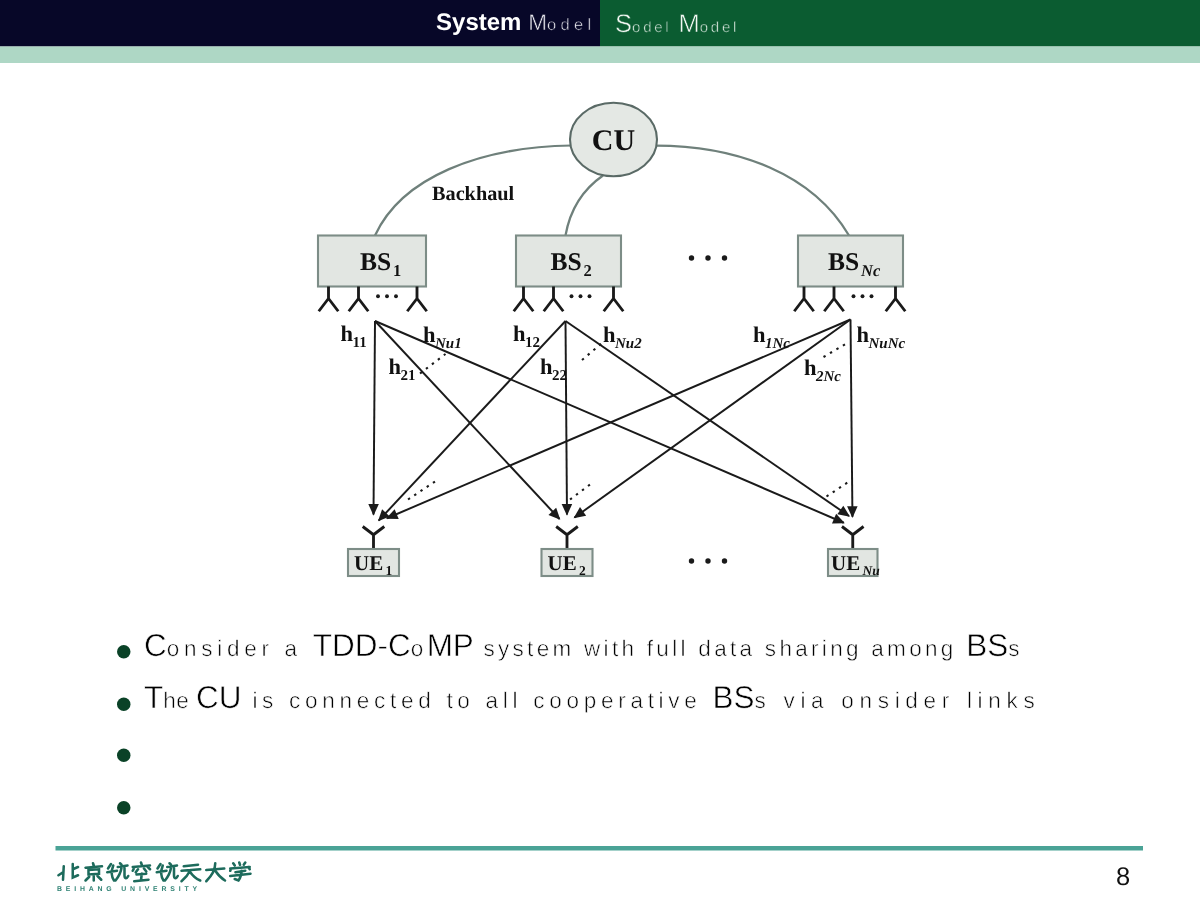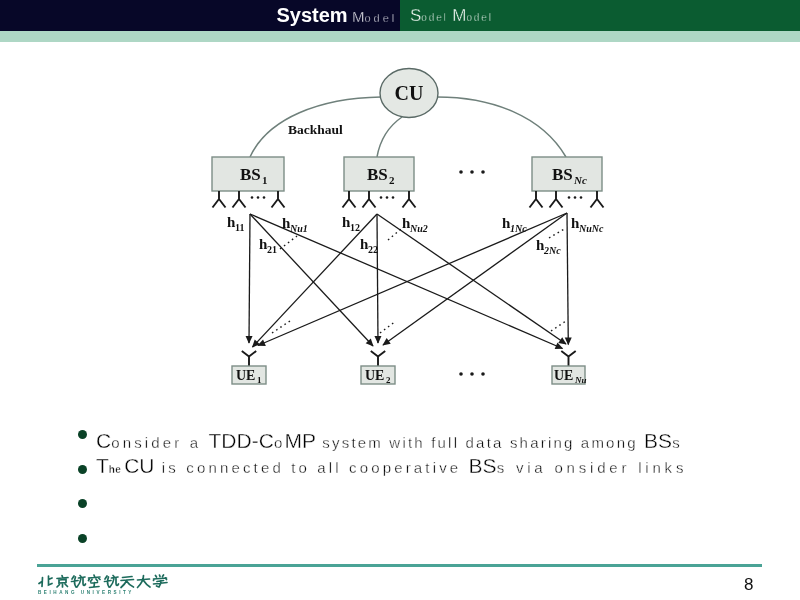--- a/index.html
+++ b/index.html
@@ -3,32 +3,32 @@
 <meta charset="utf-8">
 <style>
 html,body{margin:0;padding:0;}
 #page{position:relative;width:800px;height:600px;background:#fff;overflow:hidden;
   font-family:"Liberation Sans",sans-serif;}
 
 #hd-navy{position:absolute;left:0;top:0;width:400px;height:31px;background:#070728;}
 #hd-green{position:absolute;left:400px;top:0;width:400px;height:31px;background:#0b5c31;}
 #hd-mint{position:absolute;left:0;top:31px;width:800px;height:11px;background:#aed7c5;}
 #t-left{position:absolute;left:0;top:0;width:397px;height:31px;text-align:right;color:#fff;white-space:nowrap;}
-#t-left .w1{font-weight:bold;font-size:20px;line-height:31px;letter-spacing:0px;}
+#t-left .w1{font-weight:bold;font-size:16px;line-height:31px;letter-spacing:0px;}
 #t-left .M{font-size:15px;line-height:31px;color:#e8e8ee;-webkit-text-stroke:0.35px #070728;}
 #t-left .sm{font-size:11px;line-height:31px;letter-spacing:2.9px;color:#e8e8ee;-webkit-text-stroke:0.35px #070728;}
 #t-right{position:absolute;left:410px;top:0;height:31px;color:#f2f8f3;white-space:nowrap;-webkit-text-stroke:0.35px #0b5c31;}
 #t-right .B{font-size:17px;line-height:31px;}
 #t-right .sm{font-size:10px;line-height:31px;letter-spacing:1.85px;}
 
 .bullet{position:absolute;width:9px;height:9px;border-radius:50%;background:#0a4227;left:78px;}
 .bl{position:absolute;left:96px;white-space:nowrap;color:#000;line-height:24px;font-size:21px;-webkit-text-stroke:0.38px #fff;}
 .bl .s{font-size:15px;letter-spacing:3.15px;}
 .bl .s2{font-size:15px;letter-spacing:2.2px;}
-.bl .sz{font-size:10px;letter-spacing:0.3px;font-weight:bold;}
+.bl .sz{font-size:15px;letter-spacing:0.3px;}
 .bl .s4{font-size:15px;letter-spacing:3.8px;}
 .bl .s3{font-size:15px;letter-spacing:2.45px;}
 .bl .bi{font-style:italic;}
 .bl .si{font-style:italic;font-size:13px;}
 
 #bar{position:absolute;left:37px;top:564px;width:725px;height:3.4px;background:#4aa396;}
 #pnum{position:absolute;left:744px;top:574.5px;font-size:17px;color:#111;}
 #beihang{position:absolute;left:38px;top:589.5px;font-size:4.6px;letter-spacing:2.55px;color:#2f8274;font-weight:bold;}
 </style>
 </head>
@@ -168,21 +168,21 @@
         <text x="386" y="383" font-size="9">2</text>
       <text x="554" y="380" font-size="14">UE</text>
         <text x="575" y="383" font-size="9" font-style="italic">Nu</text>
     </g>
   </svg>
 
   <div class="bullet" style="top:429.5px;"></div>
   <div class="bullet" style="top:464.5px;"></div>
   <div class="bullet" style="top:499px;"></div>
   <div class="bullet" style="top:534px;"></div>
-  <div class="bl" style="top:429px;">C<span class="s">onsider a </span>TDD-C<span class="s2">o</span>MP<span class="s2"> system with full data sharing among </span>BS<span class="s2">s</span></div>
+  <div class="bl" style="top:419px;">C<span class="s">onsider a </span>TDD-C<span class="s2">o</span>MP<span class="s2"> system with full data sharing among </span>BS<span class="s2">s</span></div>
   <div class="bl" style="top:454px;">T<span class="sz">he </span>CU<span class="s"> is connected to all cooperative </span>BS<span class="s4">s via onsider links</span></div>
 
   <div id="bar"></div>
   <div id="pnum">8</div>
   <svg width="131" height="17" viewBox="0 0 262 34" style="position:absolute;left:38px;top:574px;">
     <g stroke="#1d6b5c" stroke-width="3.4" fill="none" stroke-linecap="round">
 
       <path d="M9,7 L8,25 M8,15 L2,19 M21,4 L21,22 L28,19 M21,11 L28,8"></path>
 
       <path d="M48,3 L49,6 M38,9 L60,7 M42,12 L56,11 L56,17 L42,18 Z M49,18 L49,26 M43,21 L38,26 M54,20 L59,25"></path>

